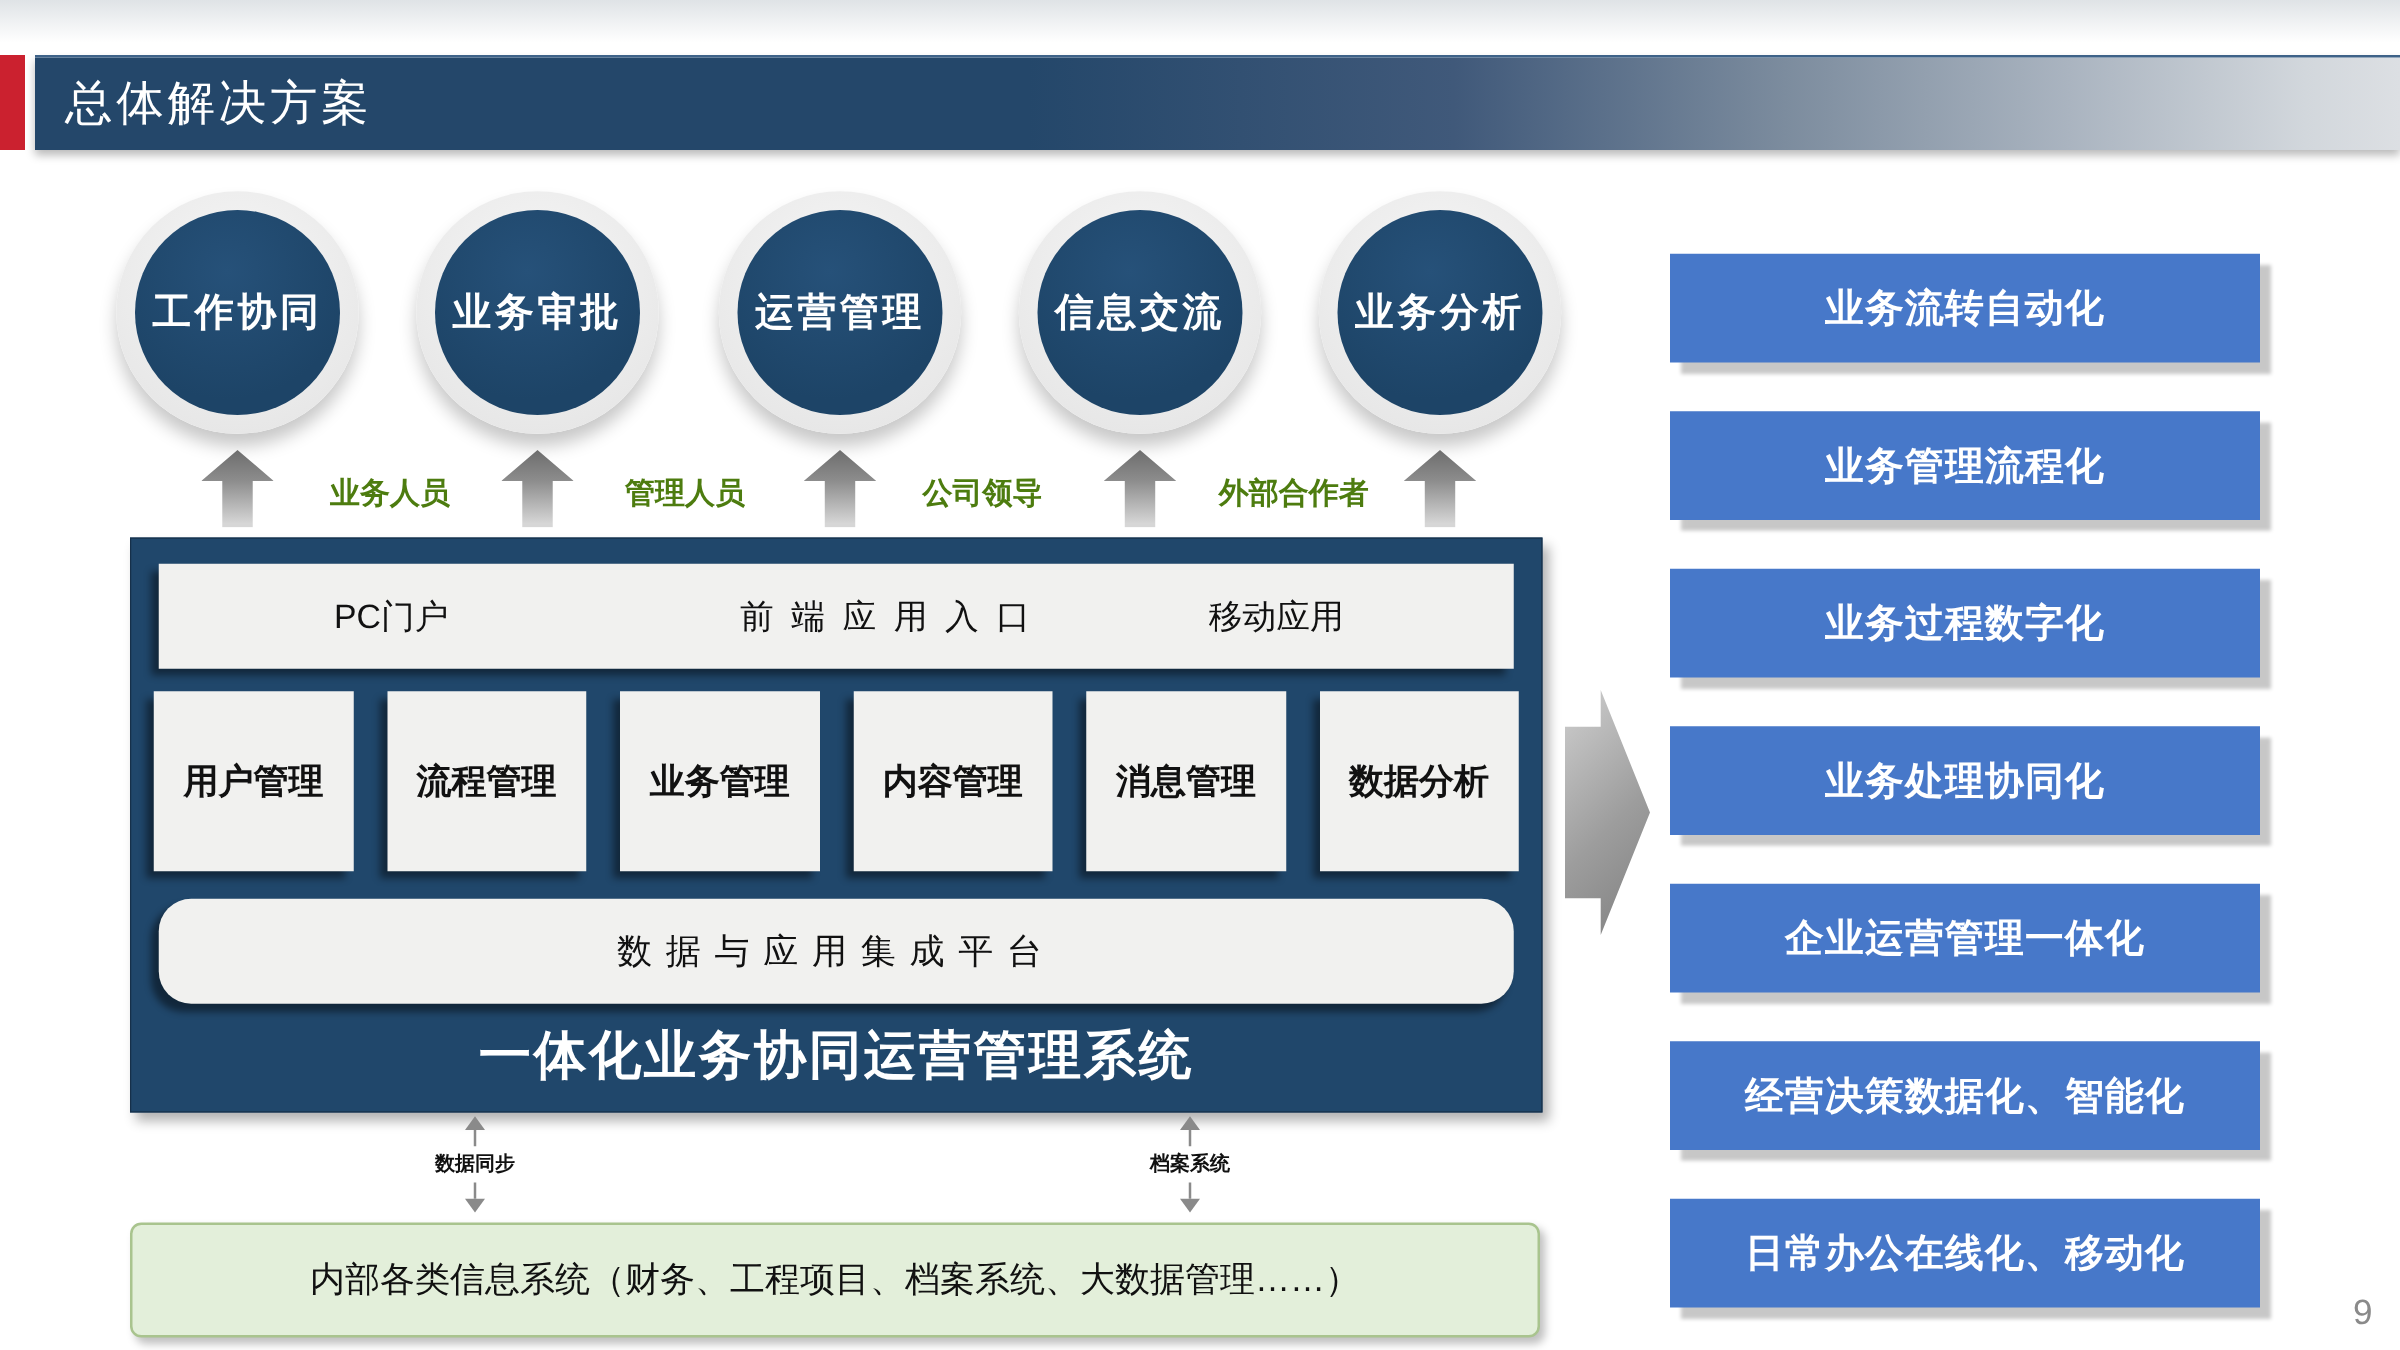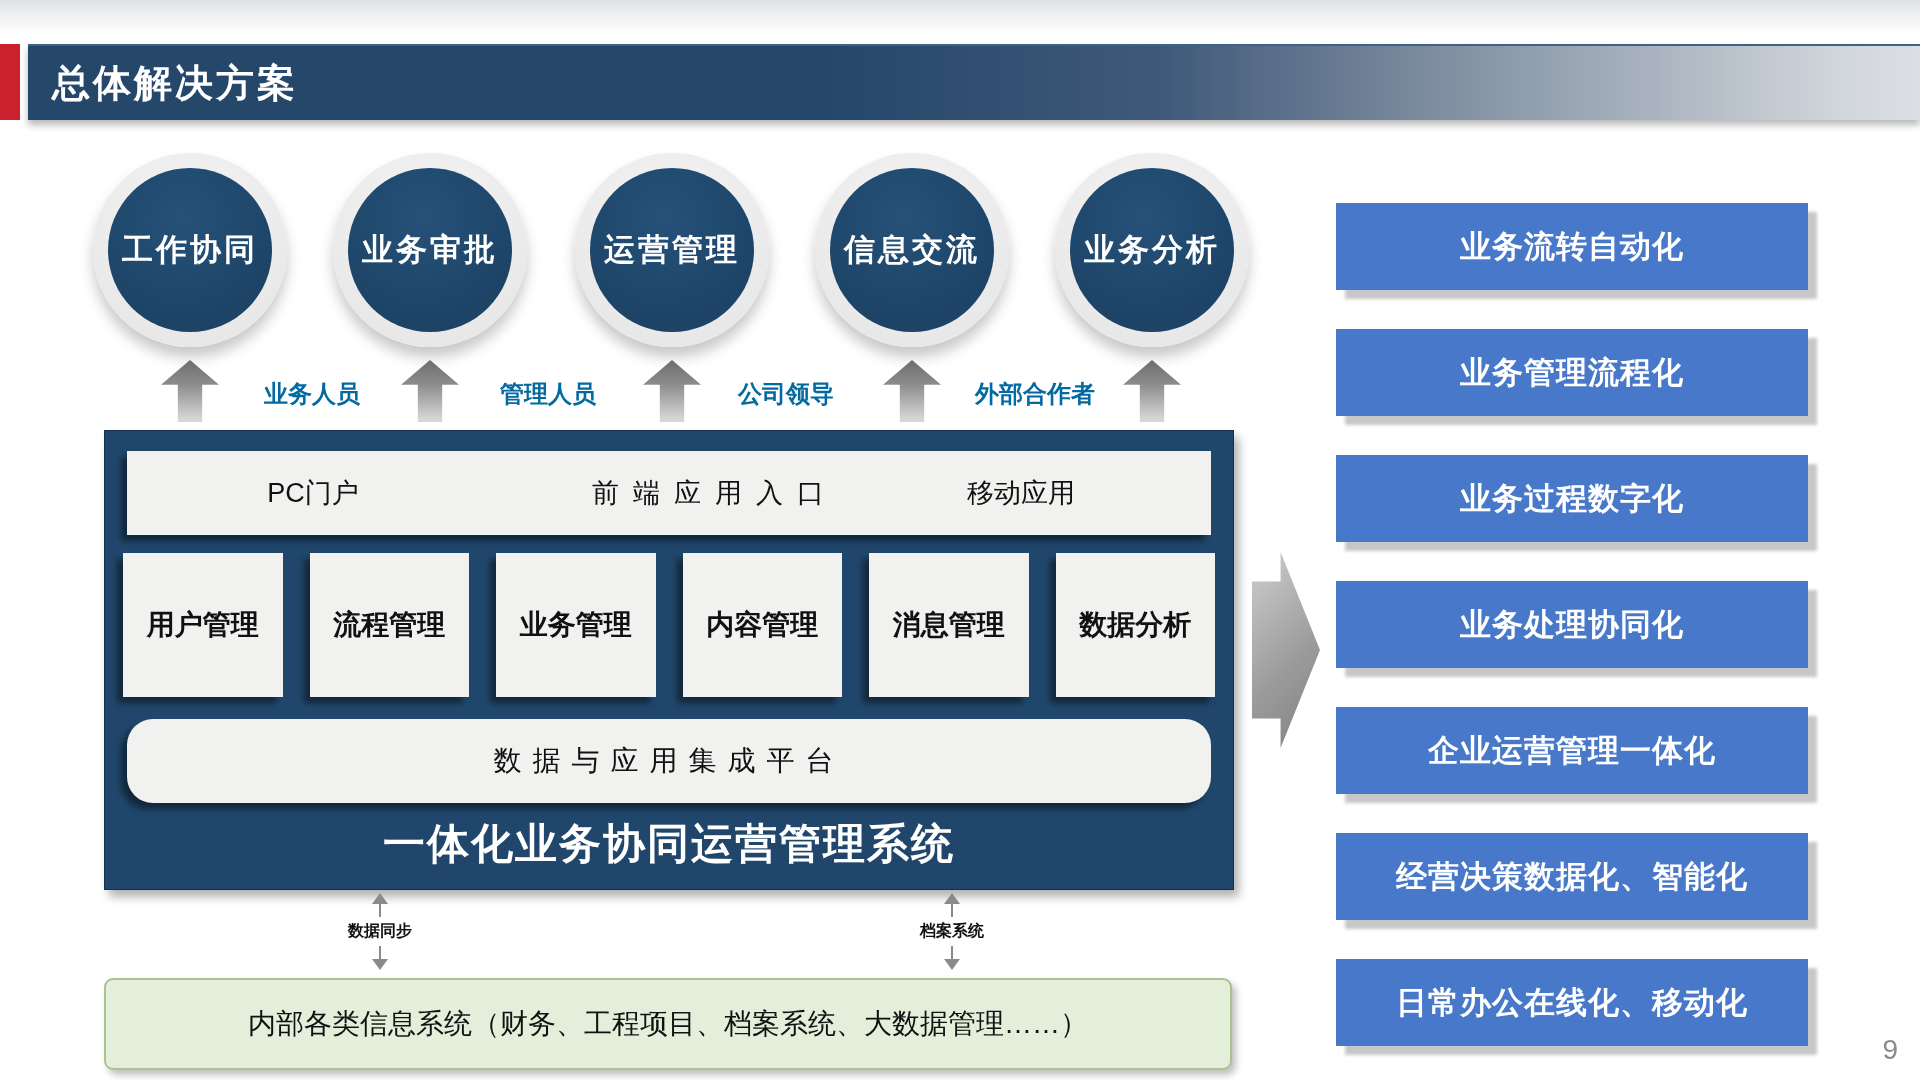--- a/index.html
+++ b/index.html
@@ -7,36 +7,36 @@
   .slide{position:relative;width:1920px;height:1080px;background:#ffffff;overflow:hidden;}
   .top-fade{position:absolute;left:0;top:0;width:100%;height:40px;
     background:linear-gradient(to bottom,#dfe3e6,rgba(255,255,255,0) 85%);}
 
   
   .hdr-red{position:absolute;left:0;top:44px;width:20px;height:76px;background:#cb212f;}
   .hdr-bar{position:absolute;left:28px;top:44px;width:1892px;height:74px;
     background:linear-gradient(to right,#24476a 0%,#24476a 42%,#40597a 60%,#7c8c9e 74%,#aab4c0 86%,#d2d7dc 96%,#dcdfe3 100%);
     border-top:2px solid #3e6288;box-shadow:0 5px 7px rgba(0,0,0,0.28);}
   .hdr-title{position:absolute;left:24px;top:0;height:74px;line-height:74px;
-    color:#ffffff;font-size:38px;font-weight:bold;letter-spacing:3px;}
+    color:#ffffff;font-size:38px;font-weight:normal;letter-spacing:3px;}
 
   
   .circle{position:absolute;width:194px;height:194px;border-radius:50%;
     background:radial-gradient(circle at 50% 35%,#f6f6f6,#e3e3e3);
     box-shadow:0 10px 14px rgba(0,0,0,0.22);}
   .circle-inner{position:absolute;left:15px;top:15px;width:164px;height:164px;border-radius:50%;
     background:radial-gradient(circle at 45% 30%,#265179,#1d4467 70%);
     display:flex;flex-direction:row;align-items:center;justify-content:center;}
   .circle-inner span{color:#ffffff;font-size:31px;font-weight:600;letter-spacing:3px;line-height:56px;}
 
   
   .up-arrow{position:absolute;width:58px;height:62px;
     background:linear-gradient(to bottom,#6d6d6d,#8d8d8d 40%,#d6d6d6 95%);
     clip-path:polygon(50% 0,100% 40%,71% 40%,71% 100%,29% 100%,29% 40%,0 40%);}
-  .role-label{position:absolute;transform:translateX(-50%);font-size:24px;font-weight:bold;color:#0369a1;white-space:nowrap;}
+  .role-label{position:absolute;transform:translateX(-50%);font-size:24px;font-weight:bold;color:#4d7c0f;white-space:nowrap;}
 
   
   .platform{position:absolute;left:104px;top:430px;width:1128px;height:458px;
     background:#20476b;border:1px solid #16304a;box-shadow:5px 7px 9px rgba(0,0,0,0.3);}
   .panel{background:#f1f1ef;box-shadow:-6px 6px 6px rgba(0,0,0,0.45);}
   .entry-bar{position:absolute;left:22px;top:20px;width:1084px;height:84px;}
   .entry-bar span{position:absolute;top:0;height:64px;line-height:84px;transform:translateX(-50%);
     font-size:27px;color:#111;white-space:nowrap;}
   .entry-left{left:186px;}
   .entry-center{left:588px;letter-spacing:14px;}

